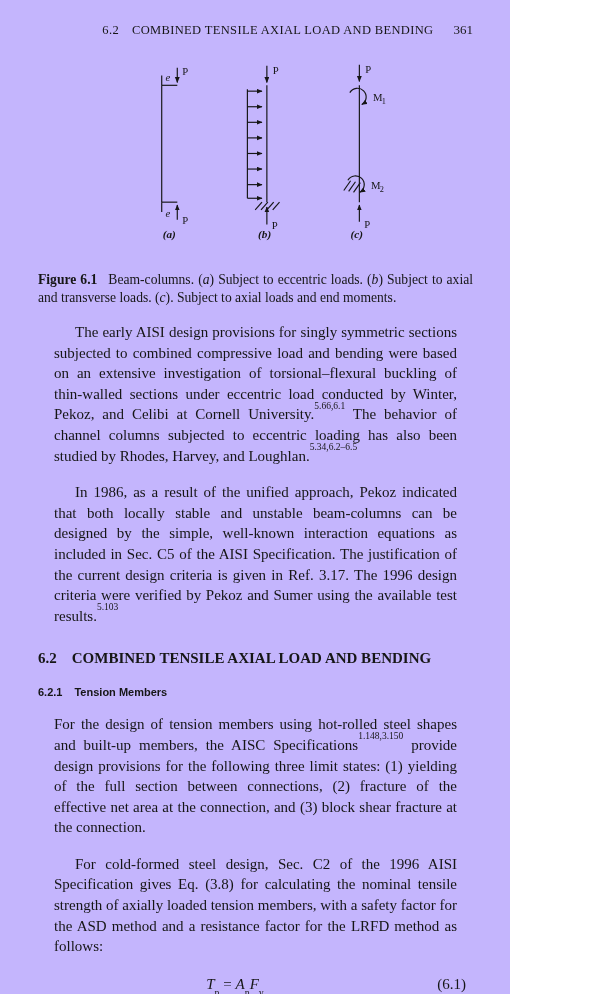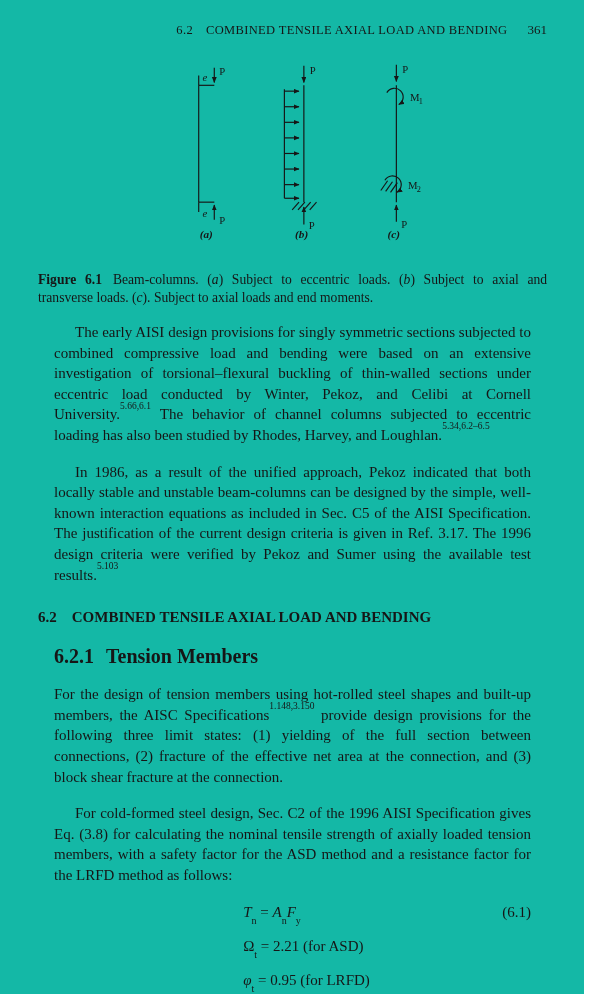--- a/index.html
+++ b/index.html
@@ -1,18 +1,18 @@
 <!DOCTYPE html>
 <html><head>
 <meta charset="utf-8">
 <style>
   html,body{margin:0;padding:0;background:#ffffff;}
   .page{
-    width:584px;height:994px;box-sizing:border-box;
-    background:#14b8a6;color:#161616;
+    width:510px;height:994px;box-sizing:border-box;
+    background:#c4b5fd;color:#161616;
     font-family:"Liberation Serif", serif;
     padding:22px 37px 0 38px;
     position:relative;overflow:hidden;
   }
   
   .running-head{display:flex;justify-content:flex-end;align-items:baseline;
     font-size:12.5px;letter-spacing:0.35px;}
   .rh-num{margin-right:13px;}
   .rh-page{margin-left:20px;font-weight:400;font-size:13px;letter-spacing:0;}
   
@@ -28,29 +28,29 @@
   
   p.body{margin:16px;font-size:15px;line-height:20.6px;text-align:justify;}
   .indent{text-indent:21px;}
   .p1{margin-top:25px;}
   .it{font-style:italic;}
   sup{font-size:9.5px;line-height:0;position:relative;top:-4.5px;}
   sub{font-size:10px;line-height:0;position:relative;top:3px;}
   
   .section-head{margin:24px 0 0 0;font-size:15px;font-weight:700;font-family:"Liberation Serif", serif;}
   .section-head .head-num{margin-right:15px;}
-  .subsection-head{margin:19px 0 0 16px;font-size:20px;font-weight:700;font-family:Liberation Serif, serif;}
+  .subsection-head{margin:19px 0 0 0;font-size:11px;font-weight:700;font-family:Liberation Sans, sans-serif;}
   .subsection-head .head-num{margin-right:12px;}
   .p3{margin-top:12px;}
   
   .equations{position:relative;margin-top:17px;}
   .eqstack{width:fit-content;margin:13px auto;transform:translateX(14px);}
   .eqline{font-size:15px;line-height:21px;text-align:left;}
   .eqline + .eqline{margin-top:13px;}
-  .eqnum{position:absolute;right:16px;top:2px;font-size:15px;}
+  .eqnum{position:absolute;right:7px;top:2px;font-size:15px;}
 </style>
 </head>
 <body>
 
 <div class="page">
 
   <header class="running-head">
     <span class="rh-title">
       <span class="rh-num">6.2</span><span>COMBINED TENSILE AXIAL LOAD AND BENDING</span>
     </span>

